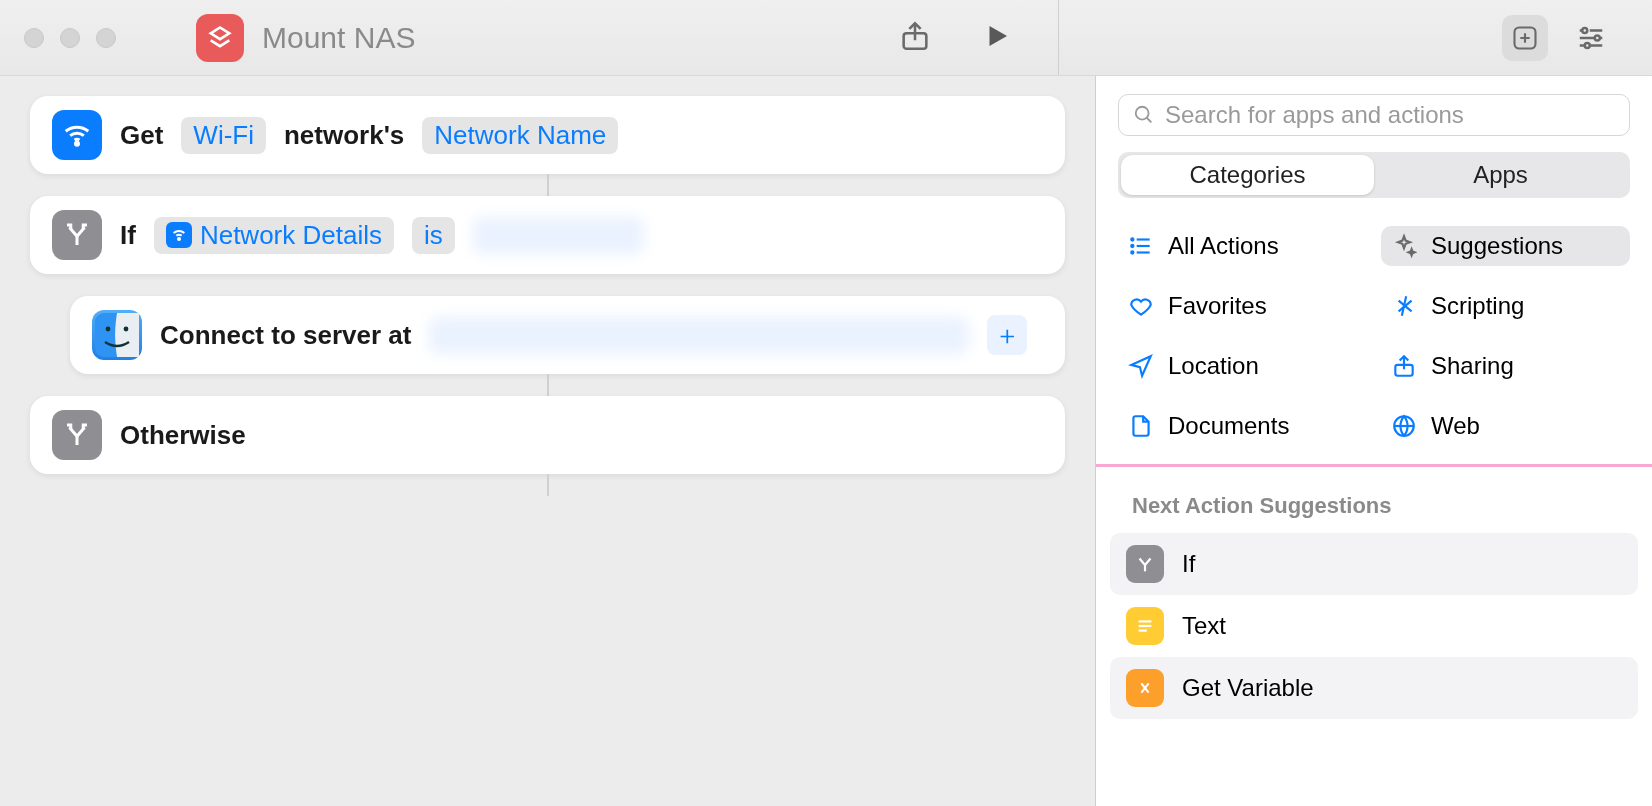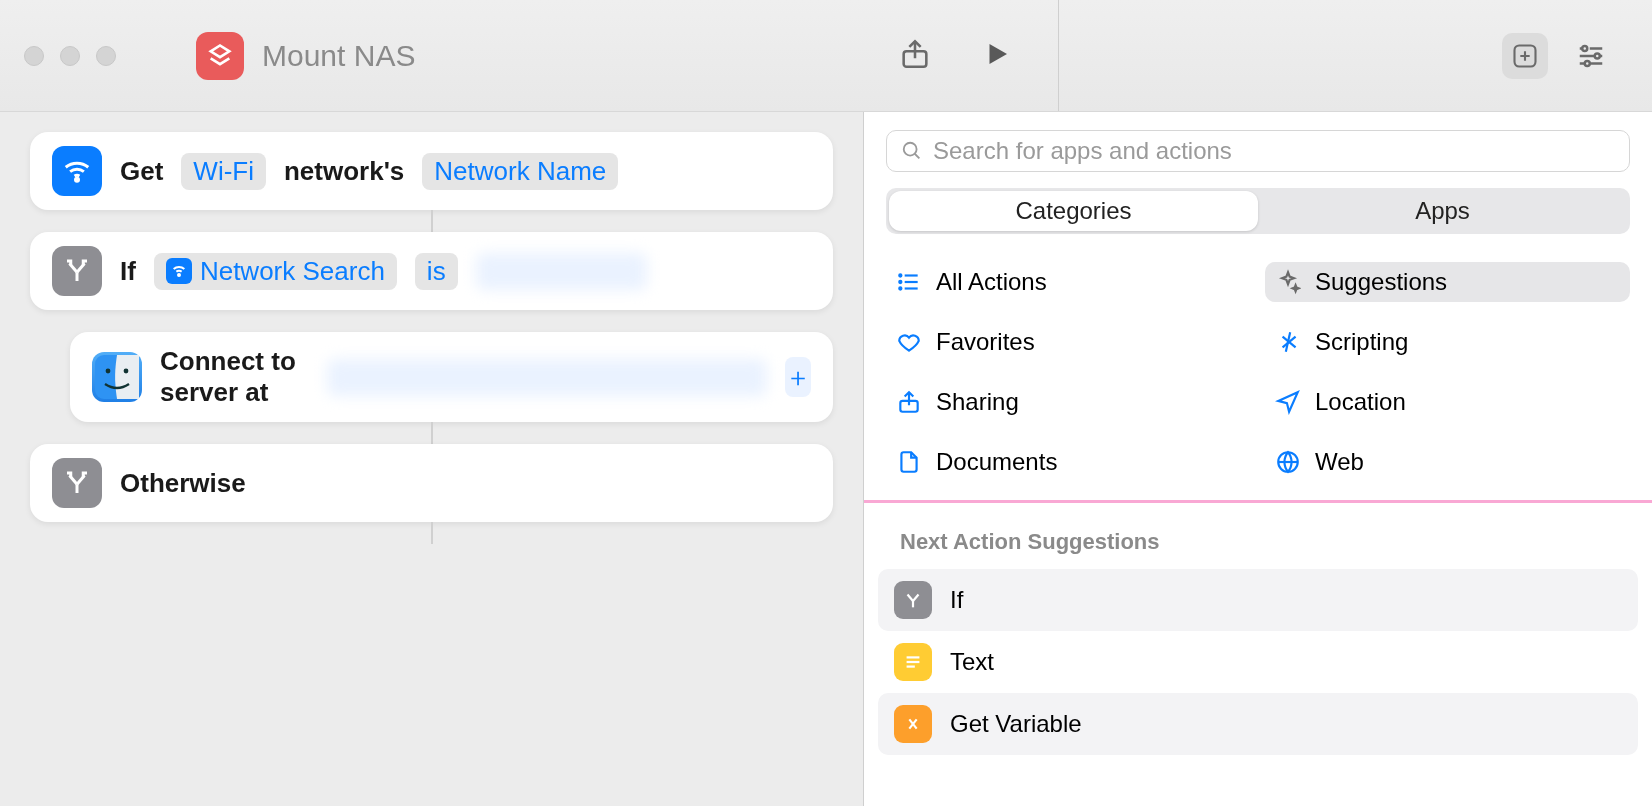--- a/index.html
+++ b/index.html
@@ -7,21 +7,21 @@
     font-family: -apple-system, BlinkMacSystemFont, "Segoe UI", Helvetica, Arial, sans-serif;
     background: #ececec;
     width: 1652px;
     height: 806px;
     overflow: hidden;
     display: flex;
     flex-direction: column;
   }
   
   .titlebar {
-    height: 112px;
+    height: 76px;
     background: linear-gradient(#efefef, #e8e8e8);
     border-bottom: 1px solid #d8d8d8;
     display: flex;
     align-items: center;
     padding: 0 24px;
     position: relative;
   }
   .traffic {
     display: flex;
     gap: 16px;
@@ -71,25 +71,26 @@
   }
   .lib-icon-btn.selected { background: #dcdcdc; }
 
   
   .main {
     flex: 1;
     display: flex;
     min-height: 0;
   }
   .canvas {
-    width: 864px;
+    width: 1096px;
     background: #ececec;
     padding: 20px 30px;
     border-right: 1px solid #cfcfcf;
     overflow: hidden;
+    text-align: center;
   }
   .side {
     flex: 1;
     background: #ffffff;
     display: flex;
     flex-direction: column;
   }
   
   .card {
     background: #fff;
@@ -316,21 +317,21 @@
       </div>
       <span class="word">If</span>
       <span class="token">
         <span class="mini-icon">
           <svg width="16" height="16" viewBox="0 0 24 24" fill="none" stroke="#fff" stroke-width="3">
               <path d="M4 9a12 12 0 0 1 16 0"></path>
               <path d="M8 13a7 7 0 0 1 8 0"></path>
               <circle cx="12" cy="18" r="1.5" fill="#fff"></circle>
             </svg>
         </span>
-        <span>Network Search</span>
+        <span>Network Details</span>
       </span>
       <span class="token">is</span>
       <span class="blurred">████████</span>
     </div>
 
     <div class="gap"></div>
 
     <div class="card indent">
       <div class="icon icon-finder">
         <svg width="44" height="44" viewBox="0 0 44 44">
@@ -410,31 +411,31 @@
       <div class="cat">
         <svg width="26" height="26" viewBox="0 0 24 24" fill="none" stroke="currentColor" stroke-width="2">
             <path d="M14 3l-4 18"></path>
             <path d="M7 7l12 10"></path>
             <path d="M19 7L7 17"></path>
           </svg>
         <span>Scripting</span>
       </div>
       <div class="cat">
         <svg width="26" height="26" viewBox="0 0 24 24" fill="none" stroke="currentColor" stroke-width="2">
+            <path d="M3 11l18-8-8 18-2-8z"></path>
+          </svg>
+        <span>Location</span>
+      </div>
+      <div class="cat">
+        <svg width="26" height="26" viewBox="0 0 24 24" fill="none" stroke="currentColor" stroke-width="2">
             <path d="M12 3v12"></path>
             <path d="M8 7l4-4 4 4"></path>
             <rect x="4" y="11" width="16" height="10" rx="2"></rect>
           </svg>
         <span>Sharing</span>
-      </div>
-      <div class="cat">
-        <svg width="26" height="26" viewBox="0 0 24 24" fill="none" stroke="currentColor" stroke-width="2">
-            <path d="M3 11l18-8-8 18-2-8z"></path>
-          </svg>
-        <span>Location</span>
       </div>
       <div class="cat">
         <svg width="26" height="26" viewBox="0 0 24 24" fill="none" stroke="currentColor" stroke-width="2">
             <path d="M14 3H7a2 2 0 0 0-2 2v14a2 2 0 0 0 2 2h10a2 2 0 0 0 2-2V8z"></path>
             <path d="M14 3v5h5"></path>
           </svg>
         <span>Documents</span>
       </div>
       <div class="cat">
         <svg width="26" height="26" viewBox="0 0 24 24" fill="none" stroke="currentColor" stroke-width="2">

